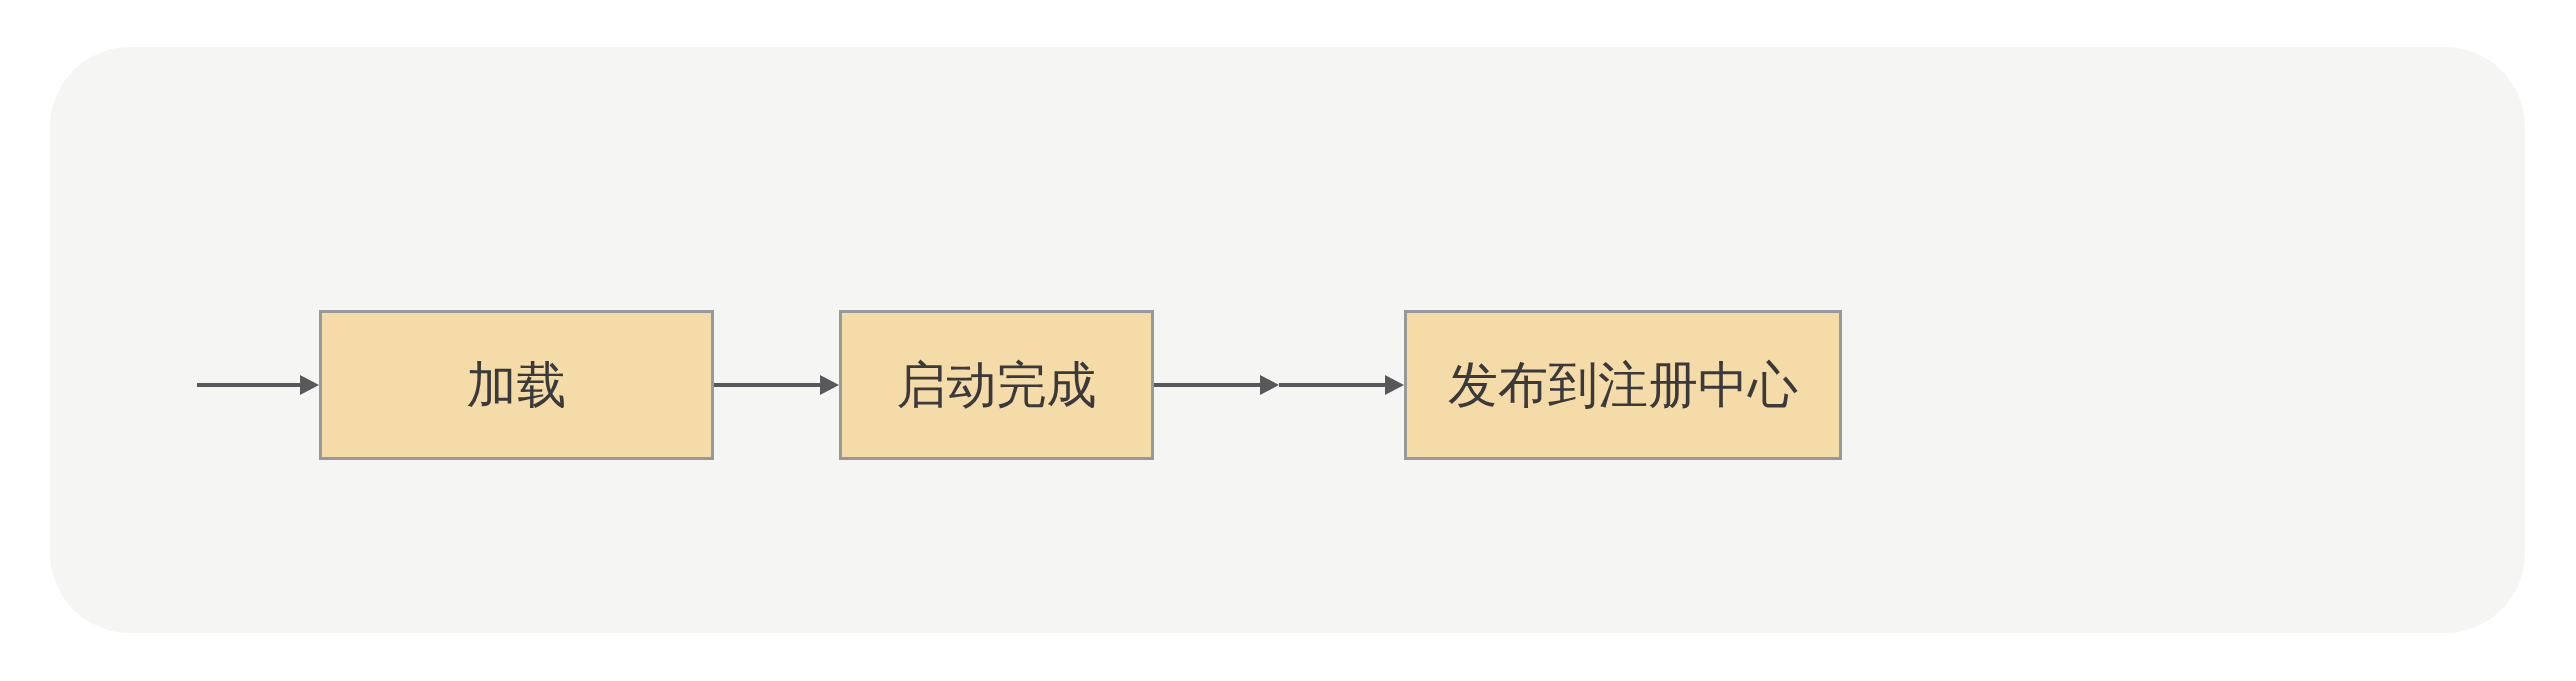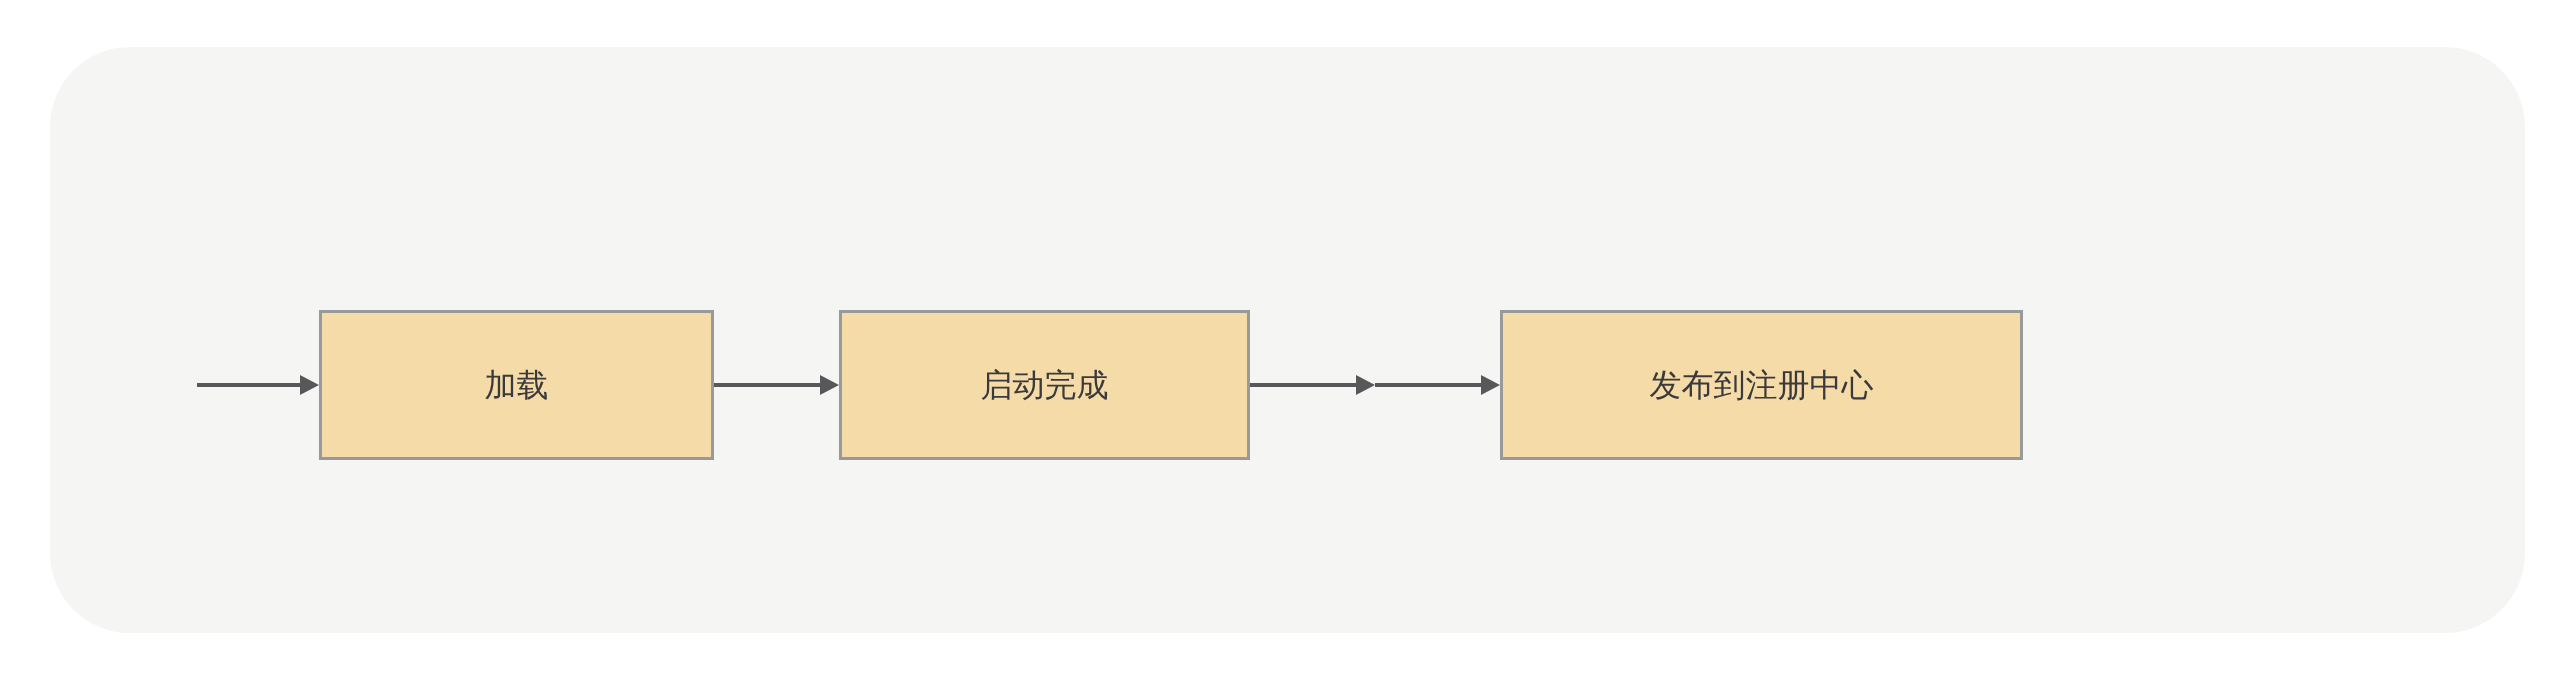--- a/index.html
+++ b/index.html
@@ -34,27 +34,27 @@
   }
 
   .node {
     width: 395px;
     background: #F5DBA7;
     border: 3.1px solid #97999B;
     display: flex;
     align-items: center;
     justify-content: center;
     color: #3A3A3C;
-    font-size: 32px;
+    font-size: 50px;
     line-height: 1;
     white-space: nowrap;
   }
-  .node.n2 { width: 411px; }
+  .node.n2 { width: 315px; }
   .node.n3 { width: 394px; }
-  .node.n4 { width: 523px; }
+  .node.n4 { width: 438px; }
 
   .arrow {
     display: flex;
     align-items: center;
     align-self: center;
     height: 21.4px;
   }
   .arrow.entry { width: 122px; }
   .arrow.conn  { width: 125px; }
 

